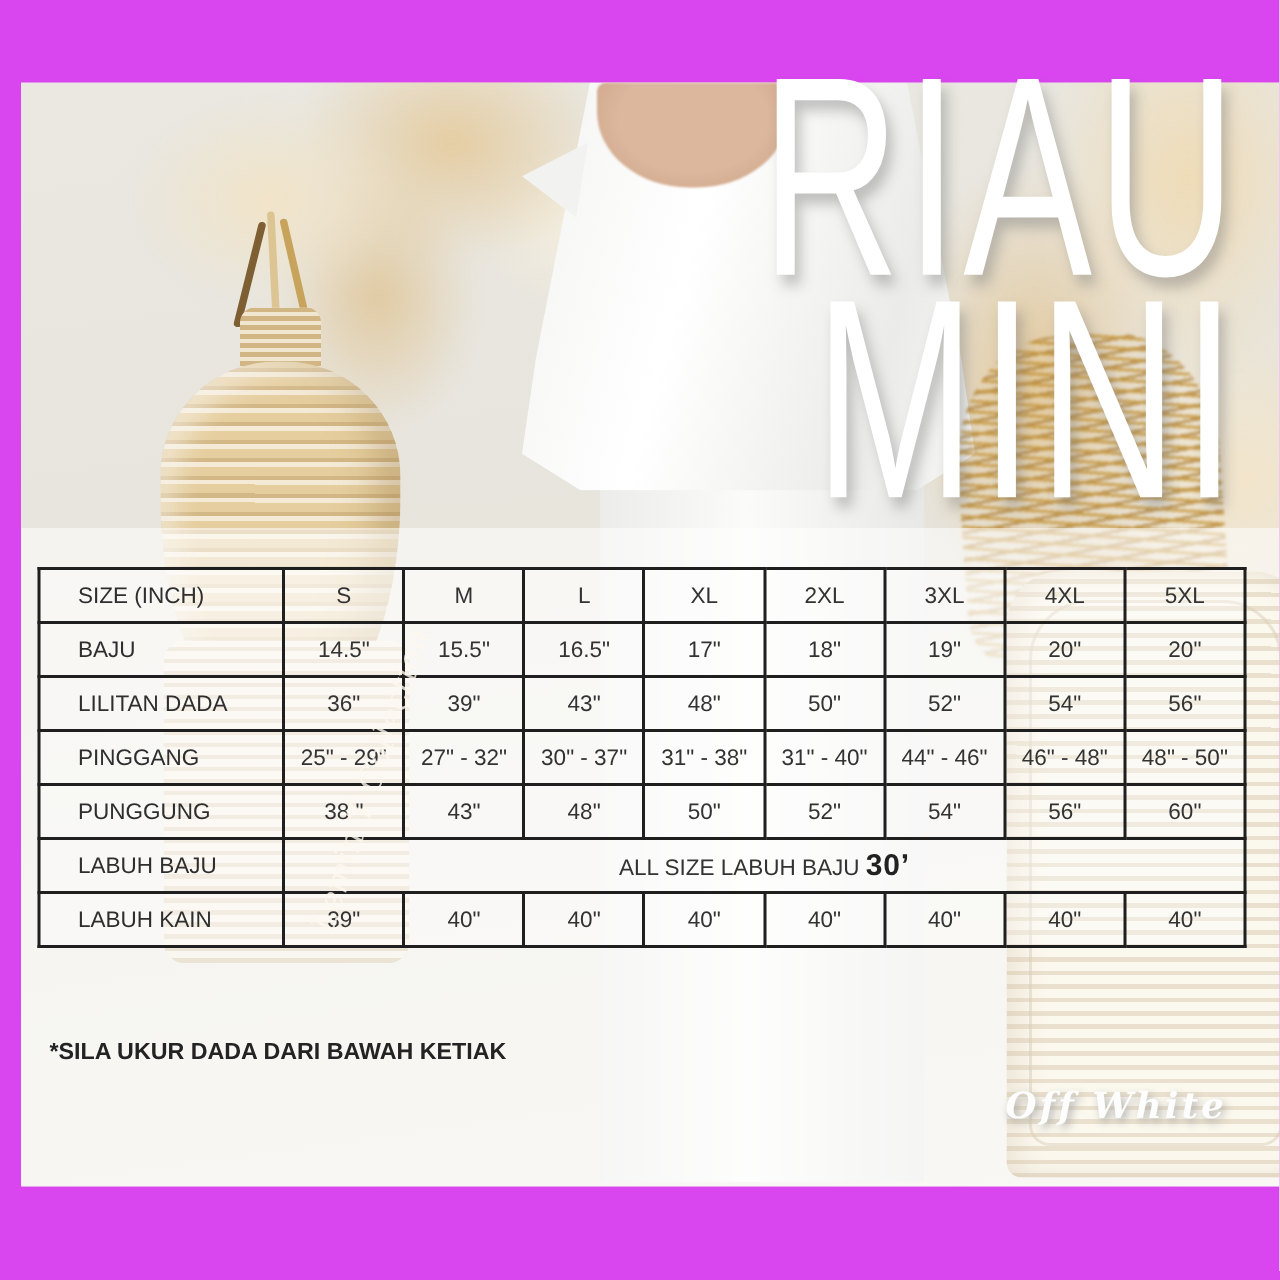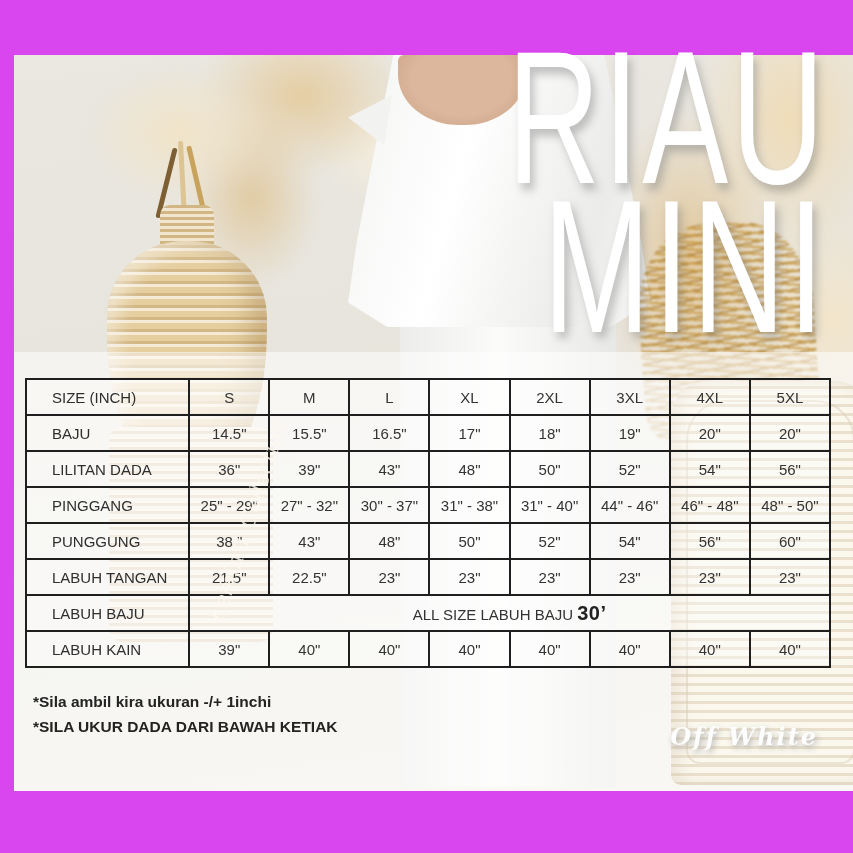--- a/index.html
+++ b/index.html
@@ -218,31 +218,20 @@
         <td>38 "</td>
         <td>43"</td>
         <td>48"</td>
         <td>50"</td>
         <td>52"</td>
         <td>54"</td>
         <td>56"</td>
         <td>60"</td>
       </tr>
       <tr>
-        <td class="lbl">LABUH TANGAN</td>
-        <td>21.5"</td>
-        <td>22.5"</td>
-        <td>23"</td>
-        <td>23"</td>
-        <td>23"</td>
-        <td>23"</td>
-        <td>23"</td>
-        <td>23"</td>
-      </tr>
-      <tr>
         <td class="lbl">LABUH BAJU</td>
         <td class="merged" colspan="8">
           <span>ALL SIZE LABUH BAJU</span>
           <span class="big">30’</span>
         </td>
       </tr>
       <tr>
         <td class="lbl">LABUH KAIN</td>
         <td>39"</td>
         <td>40"</td>
@@ -252,19 +241,18 @@
         <td>40"</td>
         <td>40"</td>
         <td>40"</td>
       </tr>
     </tbody>
   </table>
 
   <div class="watermark">Lemin T Collection</div>
 
   <div class="notes">
-    <div>*Sila ambil kira ukuran -/+ 1inchi</div>
     <div>*SILA UKUR DADA DARI BAWAH KETIAK</div>
   </div>
 
   <div class="variant">Off White</div>
 
 </div>
 
 </body></html>

